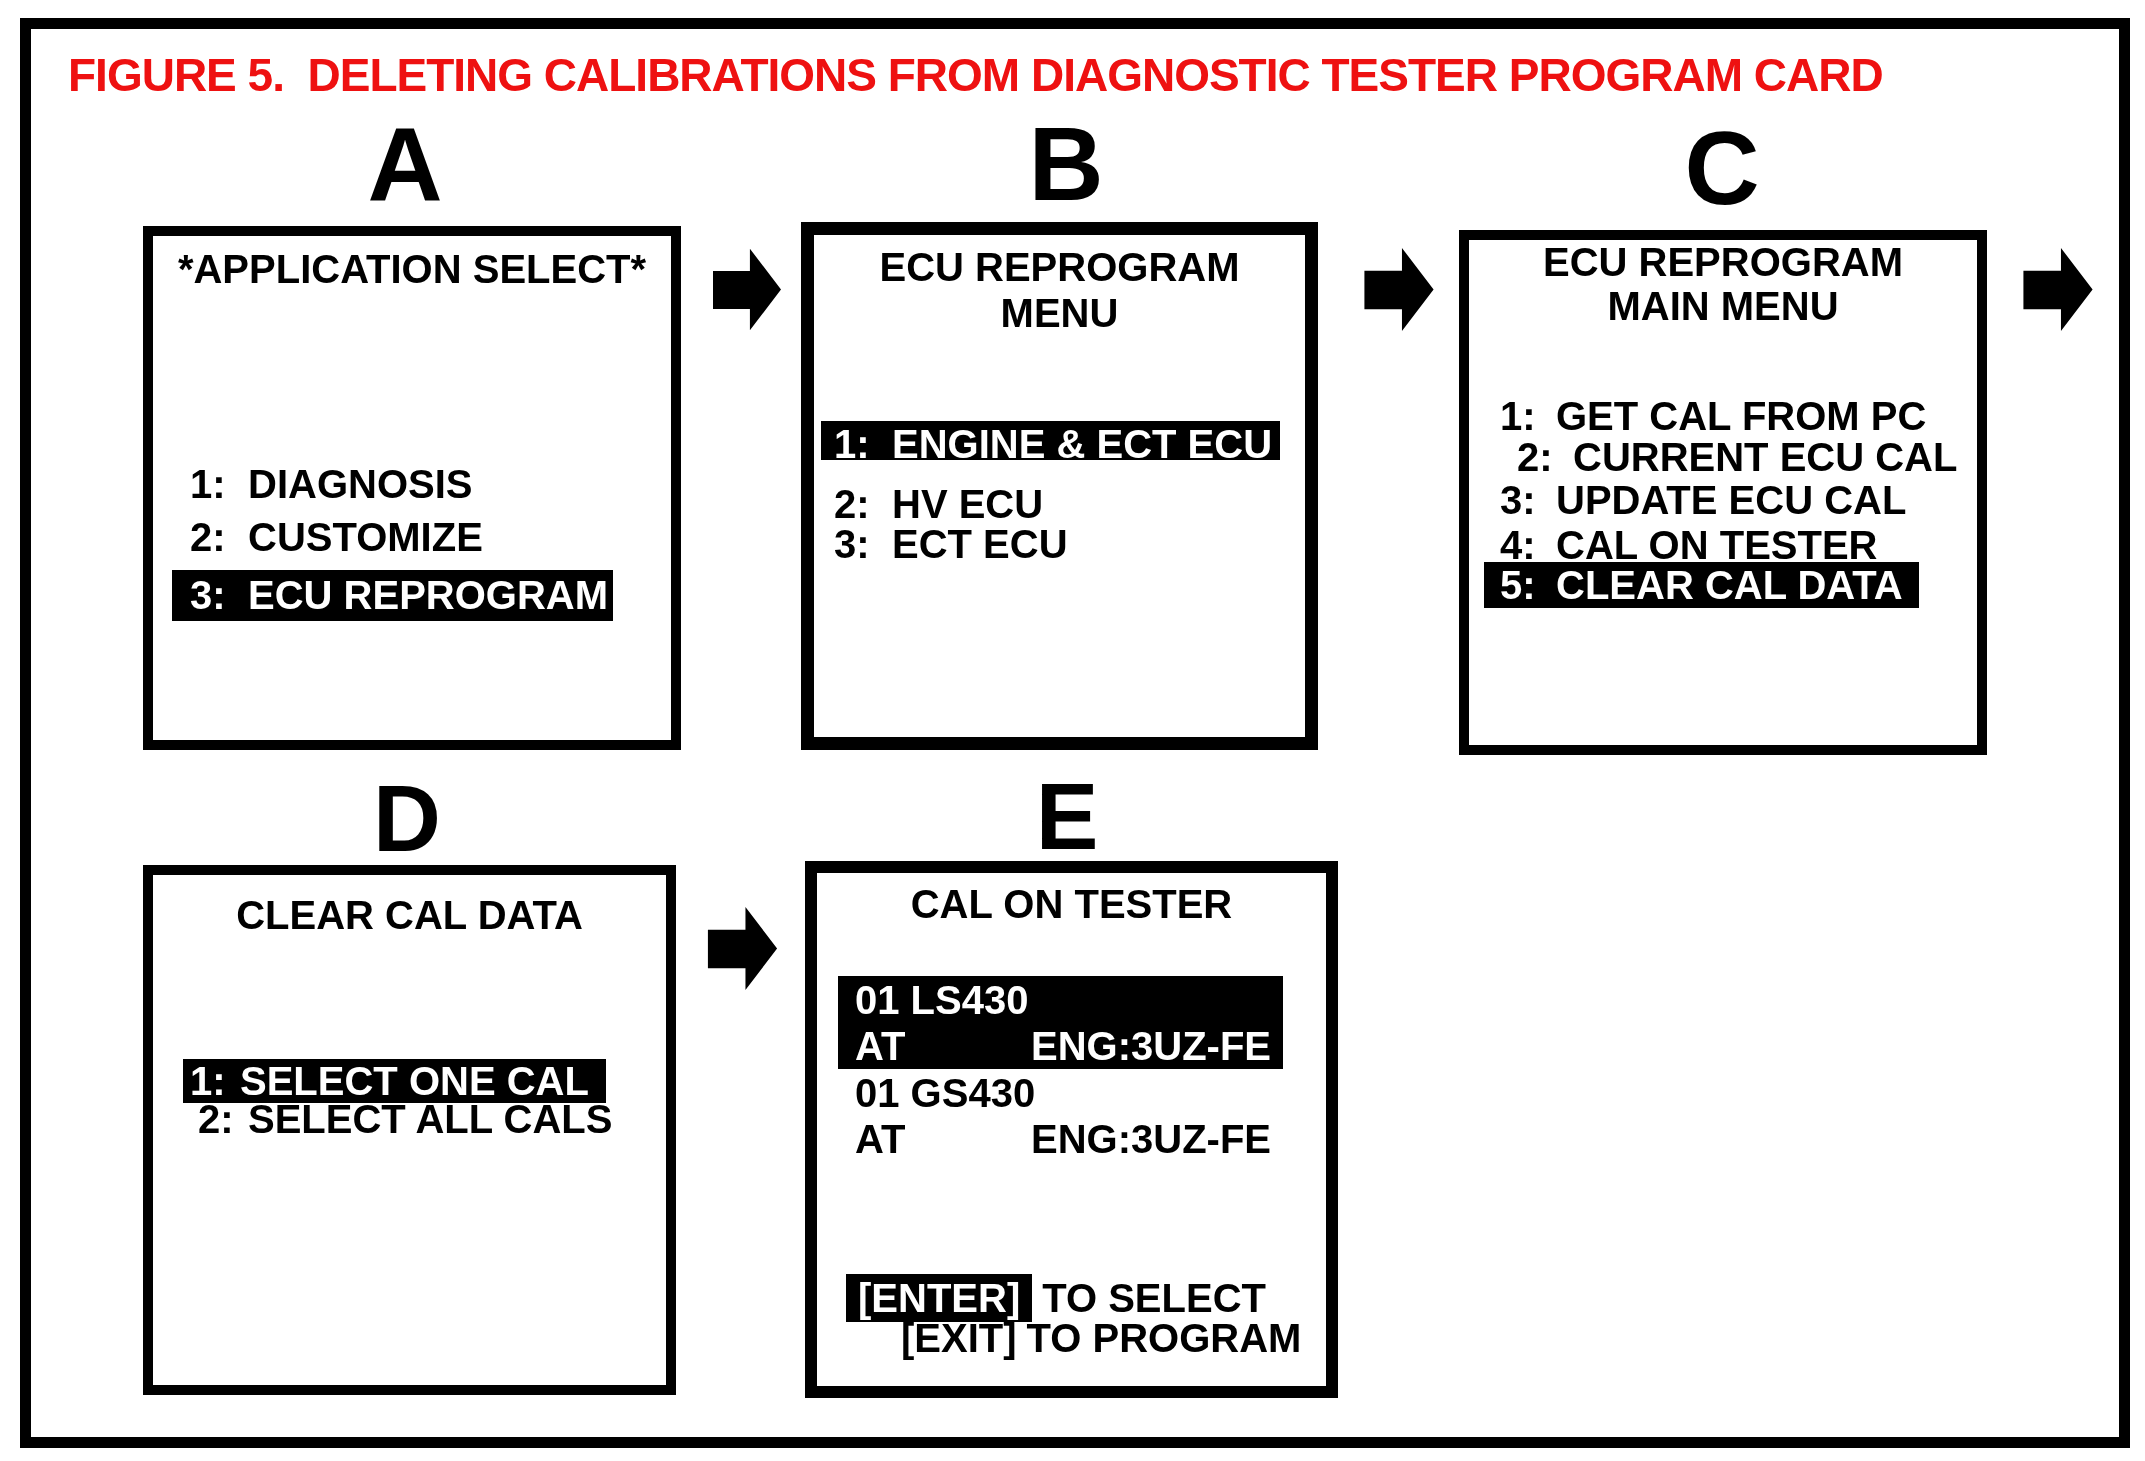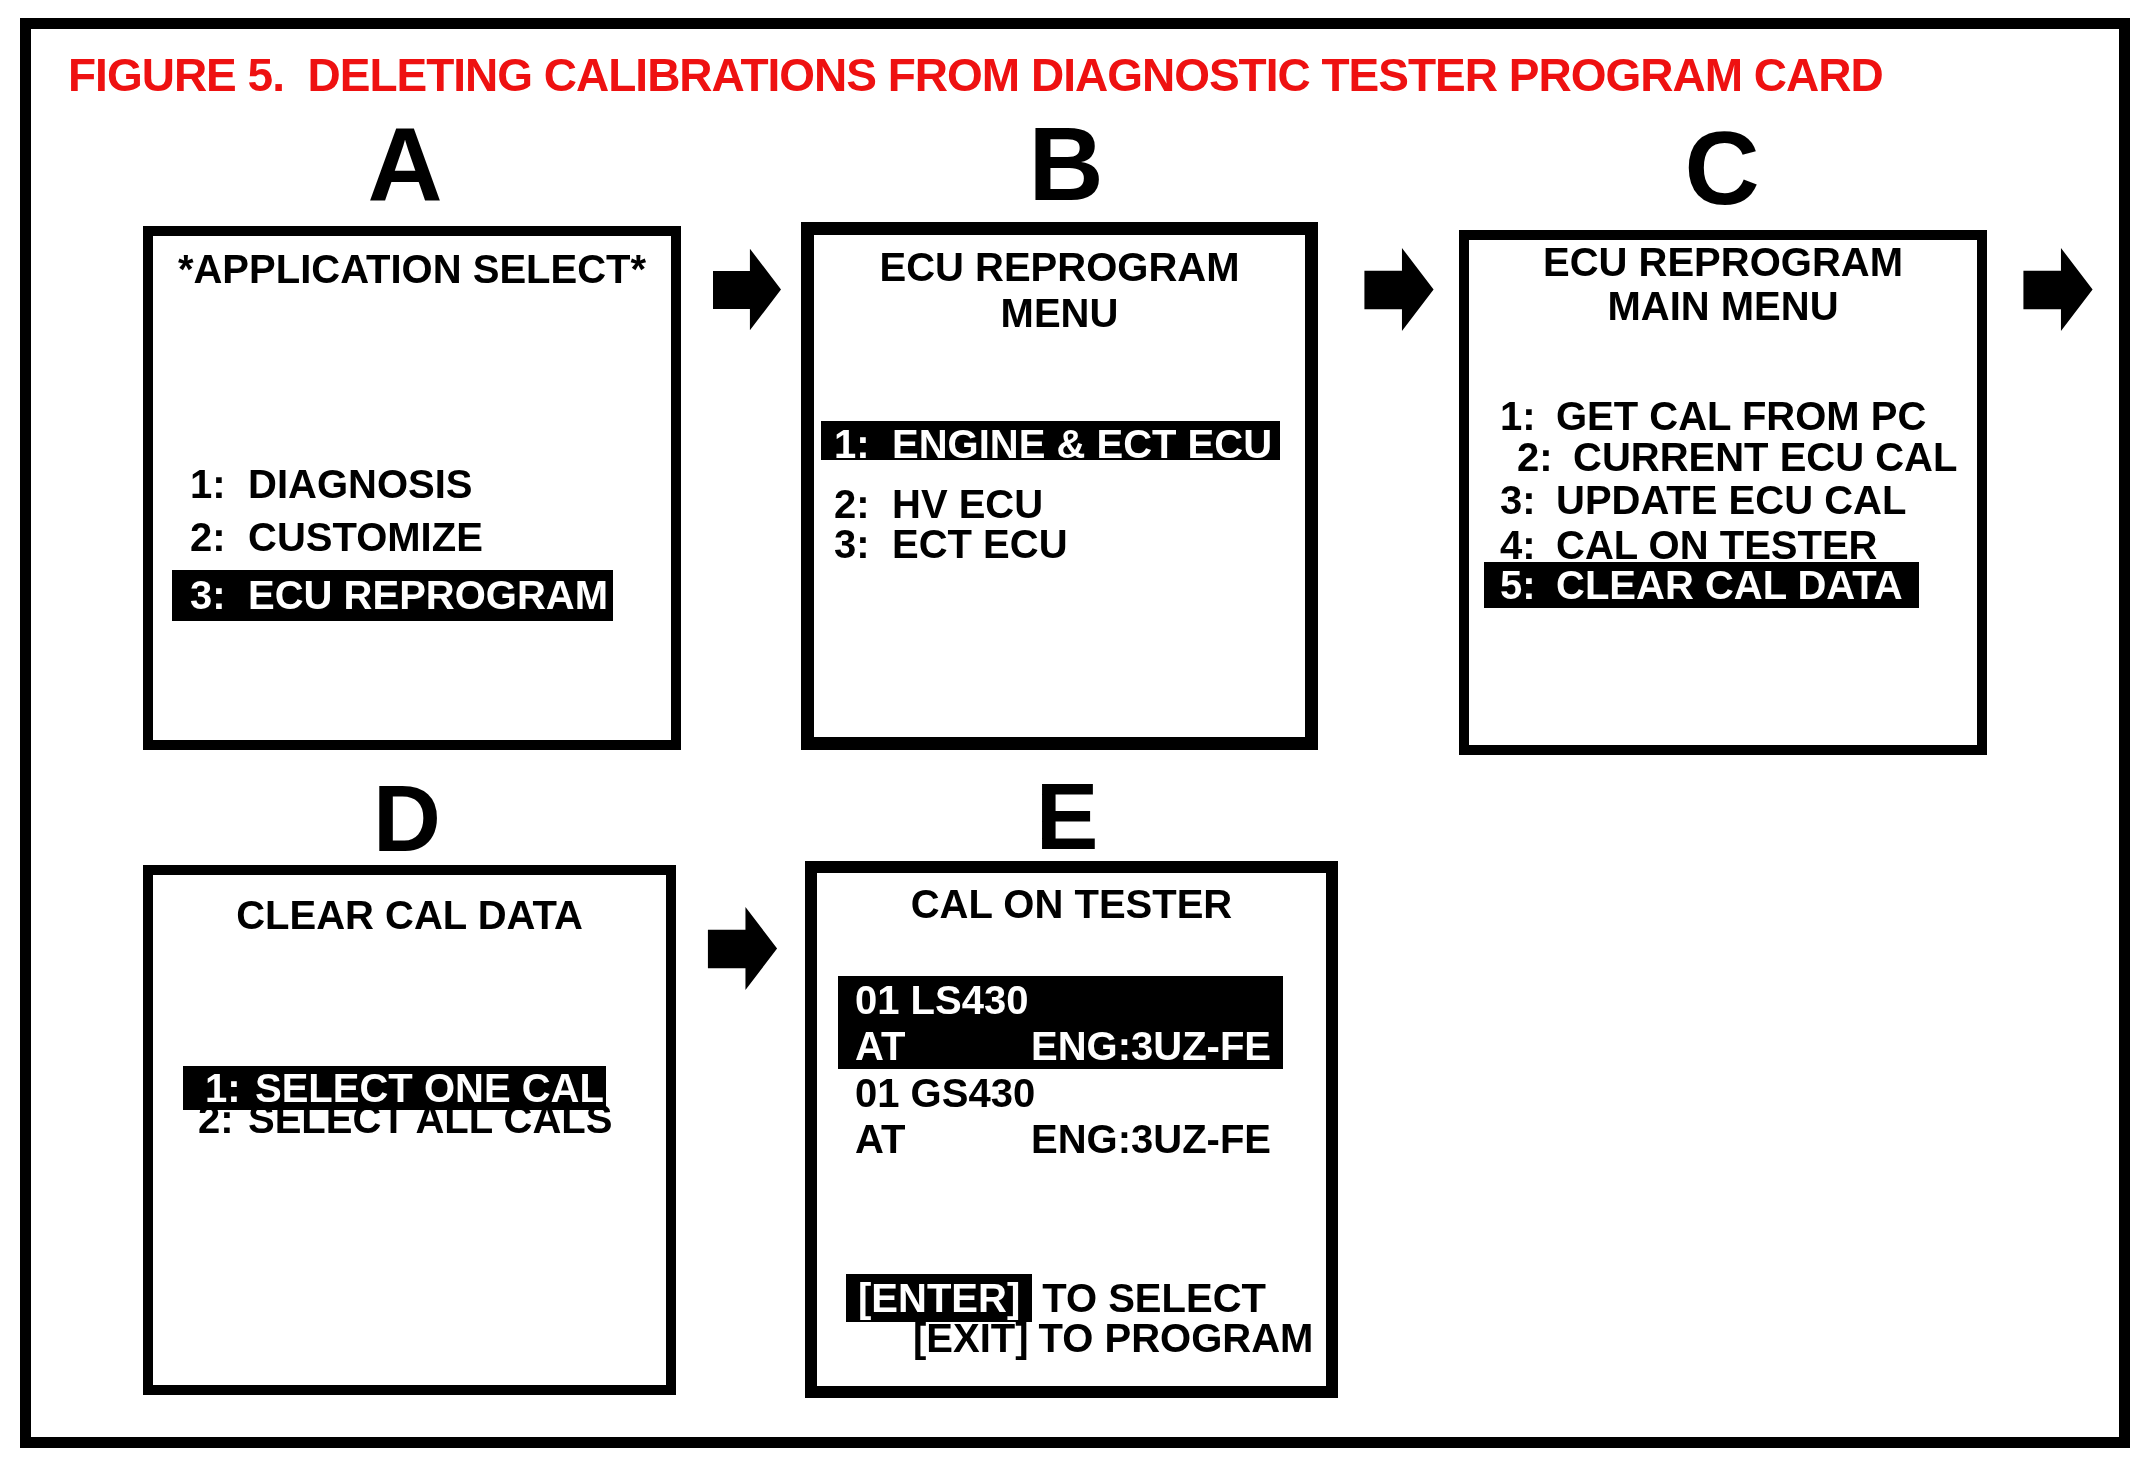--- a/index.html
+++ b/index.html
@@ -125,40 +125,40 @@
     <div class="scr-title" style="top:44px;">MAIN MENU</div>
     <div class="row" style="left:31px;top:154px;"><span class="num">1:</span><span>GET CAL FROM PC</span></div>
     <div class="row" style="left:48px;top:195px;"><span class="num">2:</span><span>CURRENT ECU CAL</span></div>
     <div class="row" style="left:31px;top:238px;"><span class="num">3:</span><span>UPDATE ECU CAL</span></div>
     <div class="row" style="left:31px;top:283px;"><span class="num">4:</span><span>CAL ON TESTER</span></div>
     <div class="row hl" style="left:15px;top:322px;width:435px;height:46px;line-height:46px;padding-left:16px;box-sizing:border-box;"><span class="num">5:</span><span>CLEAR CAL DATA</span></div>
   </div>
 
   <div class="screen" id="screen-d" style="left:143px;top:865px;width:533px;height:530px;">
     <div class="scr-title" style="top:18px;">CLEAR CAL DATA</div>
-    <div class="row hl" style="left:30px;top:191px;width:423px;height:44px;line-height:44px;padding-left:22px;box-sizing:border-box;"><span class="num">1:</span><span>SELECT ONE CAL</span></div>
+    <div class="row hl" style="left:30px;top:184px;width:423px;height:44px;line-height:44px;padding-left:7px;box-sizing:border-box;"><span class="num">1:</span><span>SELECT ONE CAL</span></div>
     <div class="row" style="left:45px;top:222px;"><span class="num">2:</span><span>SELECT ALL CALS</span></div>
   </div>
 
   <div class="screen" id="screen-e" style="left:805px;top:861px;width:533px;height:537px;border-width:12px;">
     <div class="scr-title" style="top:9px;">CAL ON TESTER</div>
 
     <div class="e-block hl" style="left:21px;top:103px;width:445px;height:93px;">
       <div class="e-line" style="left:17px;top:4px;">01 LS430</div>
       <div class="e-line" style="left:17px;top:50px;">AT</div>
       <div class="e-line" style="left:193px;top:50px;">ENG:3UZ-FE</div>
     </div>
 
     <div class="e-line" style="left:38px;top:200px;">01 GS430</div>
     <div class="e-line" style="left:38px;top:246px;">AT</div>
     <div class="e-line" style="left:214px;top:246px;">ENG:3UZ-FE</div>
 
     <div class="footer-line" style="left:29px;top:401px;height:48px;">
       <span class="key-inverted" style="height:48px;padding:0 12px;">[ENTER]</span>
       <span style="margin-left:10px;">TO SELECT</span>
     </div>
-    <div class="footer-line" style="left:84px;top:444px;height:42px;margin-left:12px;">
+    <div class="footer-line" style="left:84px;top:444px;height:42px;">
       <span>[EXIT]</span>
       <span style="margin-left:10px;">TO PROGRAM</span>
     </div>
   </div>
 
 </div>
 
 </body></html>

